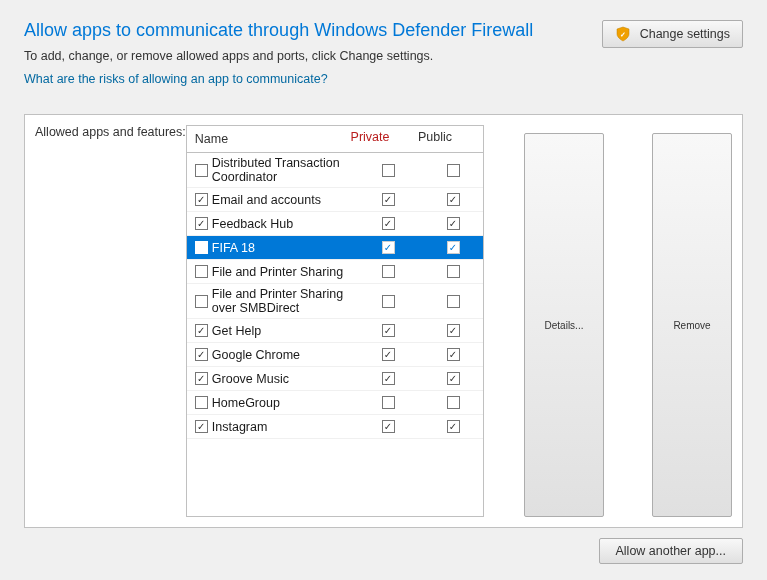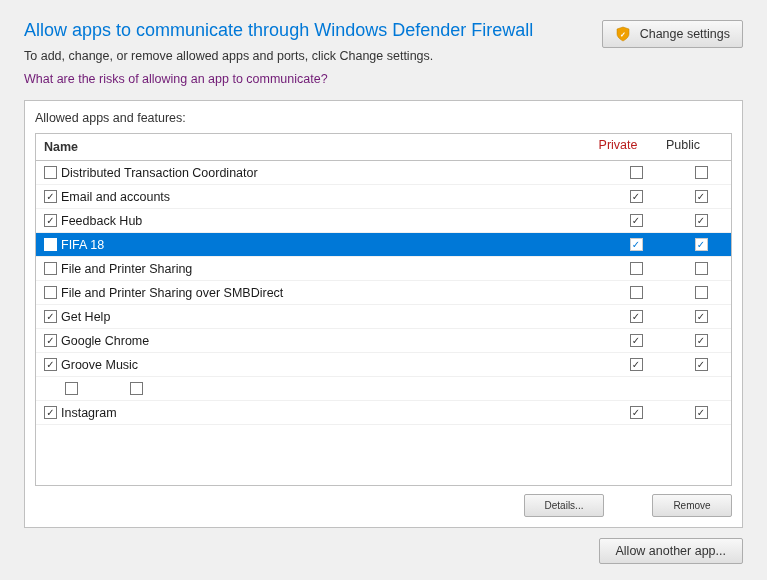--- a/index.html
+++ b/index.html
@@ -19,25 +19,26 @@
       color: #0078d7;
       font-weight: 400;
       margin-bottom: 8px;
     }
     .subtitle {
       font-size: 12.5px;
       color: #333;
       margin-bottom: 8px;
     }
     .help-link {
-      color: #701a75;
+      color: #0369a1;
       font-size: 12.5px;
       cursor: pointer;
       text-decoration: none;
       display: inline-block;
+      margin-bottom: 14px;
     }
     .top-row {
       display: flex;
       justify-content: space-between;
       align-items: flex-start;
       margin-bottom: 14px;
     }
     .top-left { flex: 1; }
     .change-settings-btn {
       display: flex;
@@ -55,21 +56,20 @@
     .shield-icon {
       width: 16px;
       height: 16px;
       display: inline-block;
     }
     .panel {
       border: 1px solid #c0c0c0;
       background: #fff;
       flex: 1;
       display: flex;
-      flex-direction: column;
       padding: 10px;
     }
     .panel-label {
       font-size: 12.5px;
       margin-bottom: 8px;
       color: #333;
     }
     .table-container {
       border: 1px solid #c0c0c0;
       flex: 1;
@@ -79,21 +79,21 @@
     }
     .table-header {
       display: flex;
       background: #fff;
       border-bottom: 1px solid #c0c0c0;
       padding: 4px 0;
     }
     .col-name {
       flex: 1;
       padding: 2px 8px;
-      font-weight: 700;
+      font-weight: 400;
       font-size: 12.5px;
       color: #333;
     }
     .col-private {
       width: 70px;
       text-align: center;
       font-size: 12.5px;
       color: #b91c1c;
     }
     .col-public {
@@ -337,20 +337,24 @@
             <span>Groove Music</span>
           </div>
           <div class="row-private">
             <span class="checkbox checked"></span>
           </div>
           <div class="row-public">
             <span class="checkbox checked"></span>
           </div>
         </div>
         <div class="table-row">
+          <div class="row-name">
+            <span class="checkbox"></span>
+            <span>HomeGroup</span>
+          </div>
           <div class="row-private">
             <span class="checkbox"></span>
           </div>
           <div class="row-public">
             <span class="checkbox"></span>
           </div>
         </div>
         <div class="table-row">
           <div class="row-name">
             <span class="checkbox checked"></span>

